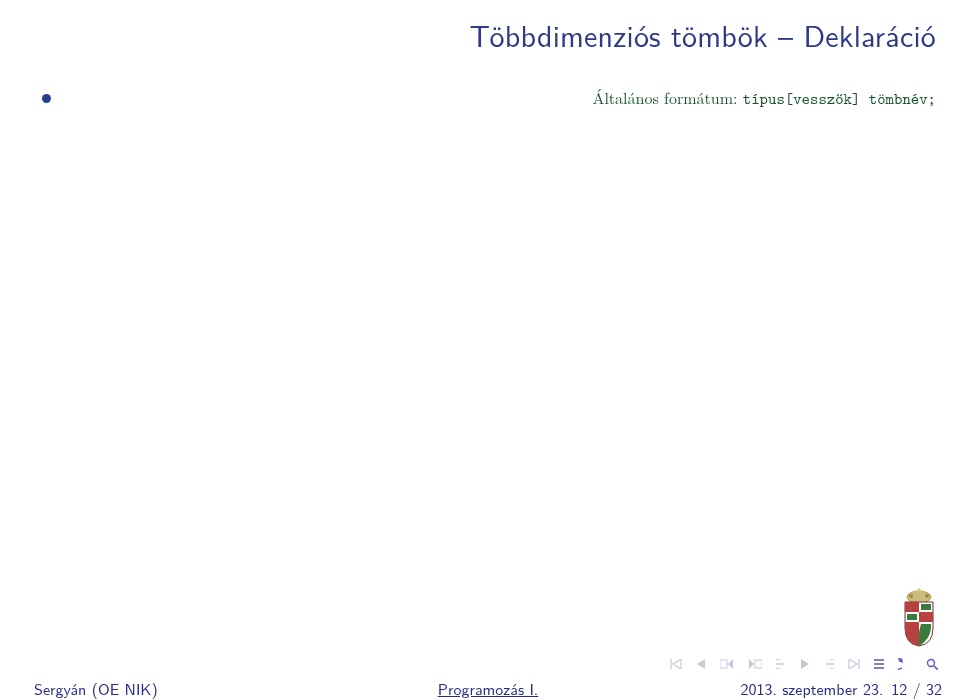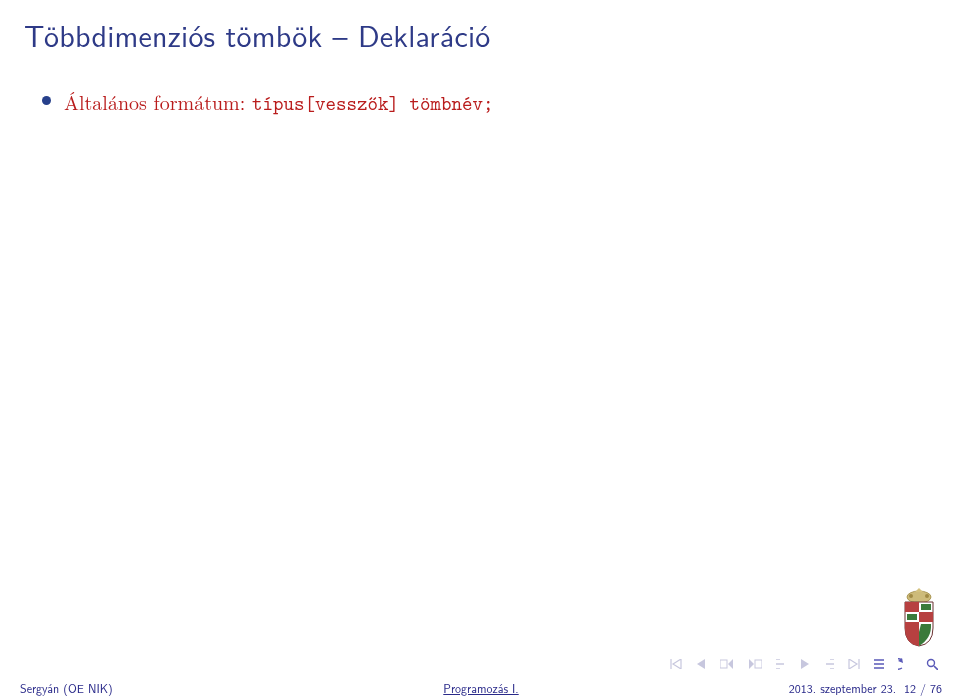--- a/index.html
+++ b/index.html
@@ -10,34 +10,35 @@
     font-family: "CMU Sans Serif", "Latin Modern Sans", "Segoe UI", sans-serif;
     background: #fff;
     color: #000;
     overflow: hidden;
     position: relative;
   }
   .slide {
     position: relative;
     width: 960px;
     height: 700px;
+    text-align: right;
   }
   .title {
     color: #2e3a87;
     font-size: 30px;
     font-weight: 400;
     padding: 12px 24px 6px 24px;
     letter-spacing: 0.2px;
   }
   .content {
     padding: 24px 24px 0 42px;
-    font-size: 20px;
+    font-size: 16px;
     line-height: 1.55;
     font-family: "CMU Serif", "Latin Modern Roman", Georgia, serif;
-    color: #b91c1c;
+    color: #14532d;
   }
   ul.outer {
     list-style: none;
     padding-left: 0;
     margin: 0;
   }
   ul.outer > li {
     position: relative;
     padding-left: 22px;
     margin-bottom: 4px;
@@ -70,26 +71,26 @@
     width: 6px;
     height: 6px;
     background: #6a6abf;
     border-radius: 50%;
   }
   .tt {
     font-family: "CMU Typewriter Text", "Latin Modern Mono", "Courier New", monospace;
   }
   .footer {
     position: absolute;
-    left: 2px;
+    left: 16px;
     right: 0;
     bottom: 0;
     height: 24px;
     display: flex;
-    font-size: 12px;
+    font-size: 16px;
     color: #2a2a8a;
   }
   .footer .left, .footer .center, .footer .right {
     flex: 1;
     display: flex;
     align-items: center;
     padding: 0 18px;
   }
   .footer .center { justify-content: center; text-decoration: underline; }
   .footer .right  { justify-content: flex-end; gap: 8px; }
@@ -204,17 +205,17 @@
           <line x1="8" y1="8" x2="12" y2="12" stroke="#5a5ab8" stroke-width="1.6"></line>
         </svg>
     </span>
   </div>
 
   <div class="footer">
     <div class="left">Sergyán (OE NIK)</div>
     <div class="center">Programozás I.</div>
     <div class="right">
       <span>2013. szeptember 23.</span>
-      <span>12 / 76</span>
+      <span>12 / 32</span>
     </div>
   </div>
 
 </div>
 
 </body></html>

